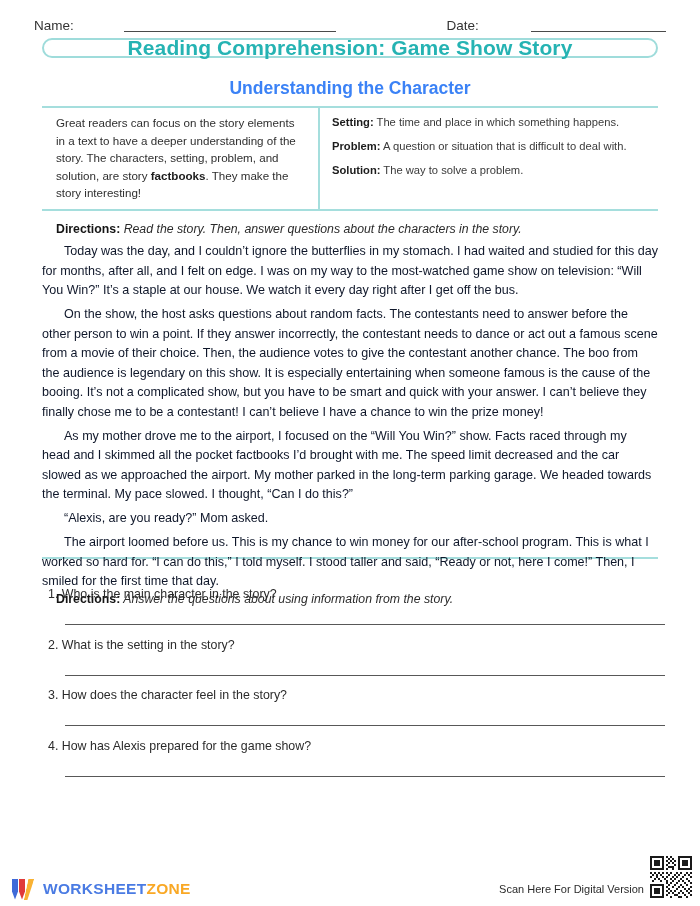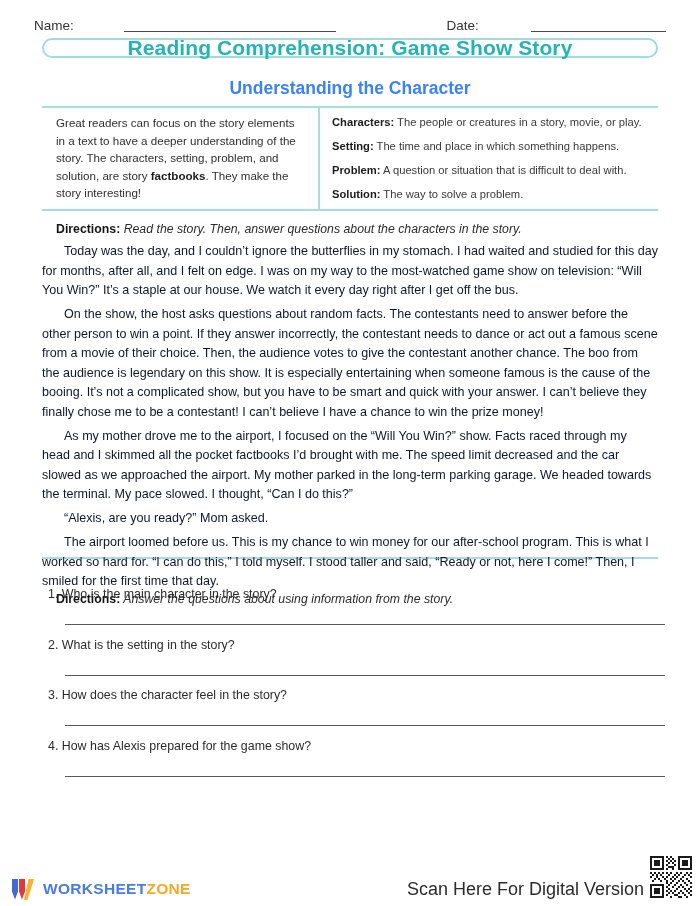--- a/index.html
+++ b/index.html
@@ -221,21 +221,21 @@
     font-weight: bold;
     letter-spacing: 0.3px;
   }
   .logo-word .w1 { color: #4a7be3; }
   .logo-word .w2 { color: #f9a825; }
 
   .scan {
     position: absolute;
     right: 56px;
     top: 878px;
-    font-size: 18px;
+    font-size: 11px;
     color: #2b2b2b;
     line-height: 22px;
   }
   .qr {
     position: absolute;
     left: 650px;
     top: 856px;
     width: 42px;
     height: 42px;
   }
@@ -262,23 +262,20 @@
   <div class="teal-rule r1"></div>
   <div class="teal-vrule"></div>
   <div class="teal-rule r2"></div>
   <div class="teal-rule r3"></div>
 
   <div class="info-left">
     <span>Great readers can focus on the story elements in a text to have a deeper understanding of the story. The characters, setting, problem, and solution, are story </span><b>factbooks</b><span>. They make the story interesting!</span>
   </div>
 
   <div class="info-right">
-    <div class="def-row">
-      <b>Characters:</b><span> The people or creatures in a story, movie, or play.</span>
-    </div>
     <div class="def-row">
       <b>Setting:</b><span> The time and place in which something happens.</span>
     </div>
     <div class="def-row">
       <b>Problem:</b><span> A question or situation that is difficult to deal with.</span>
     </div>
     <div class="def-row">
       <b>Solution:</b><span> The way to solve a problem.</span>
     </div>
   </div>

